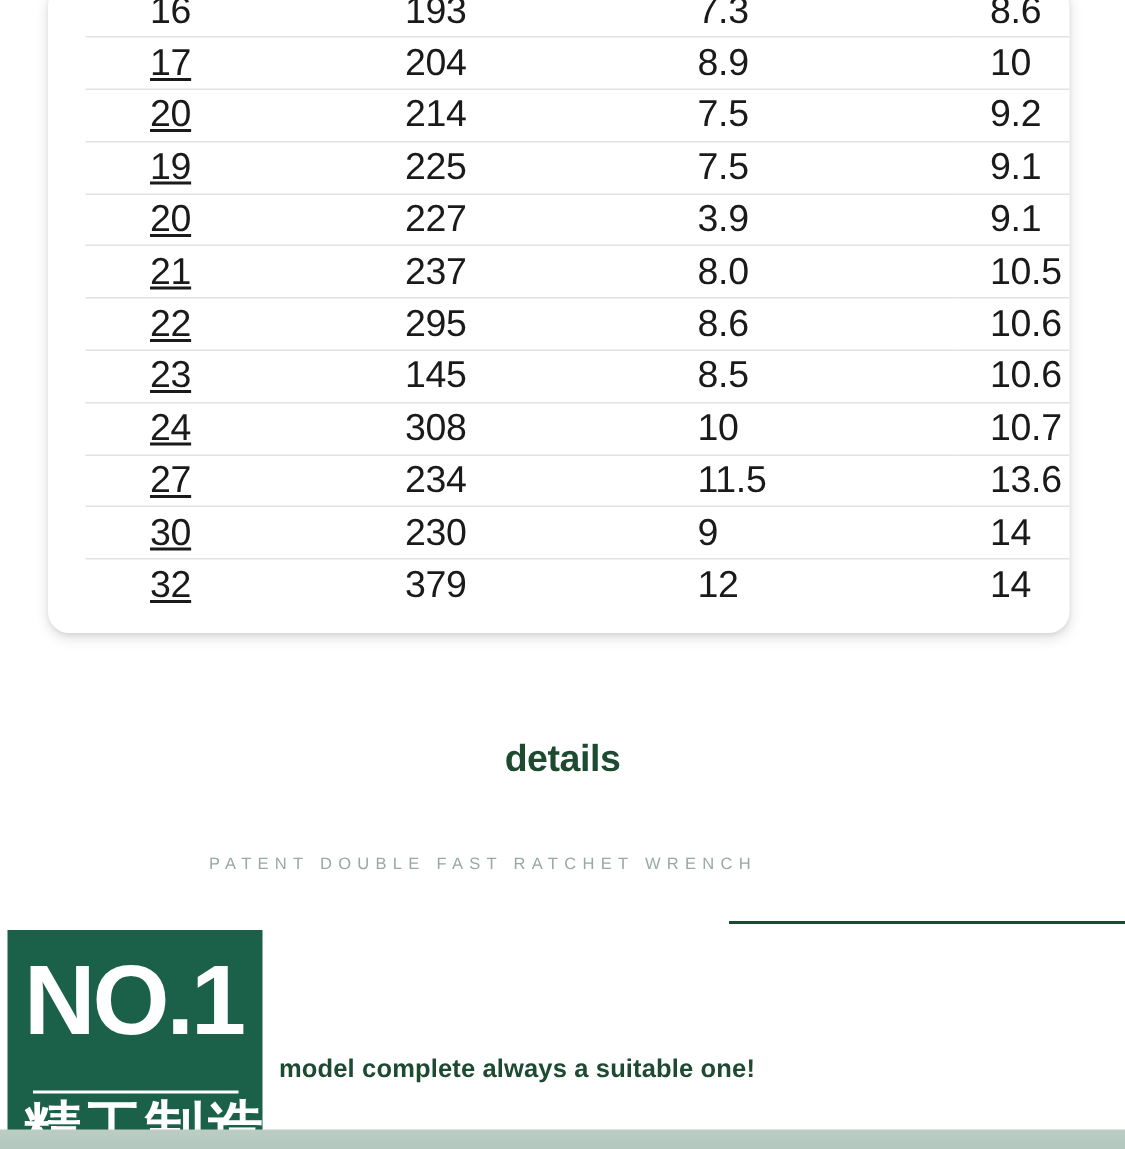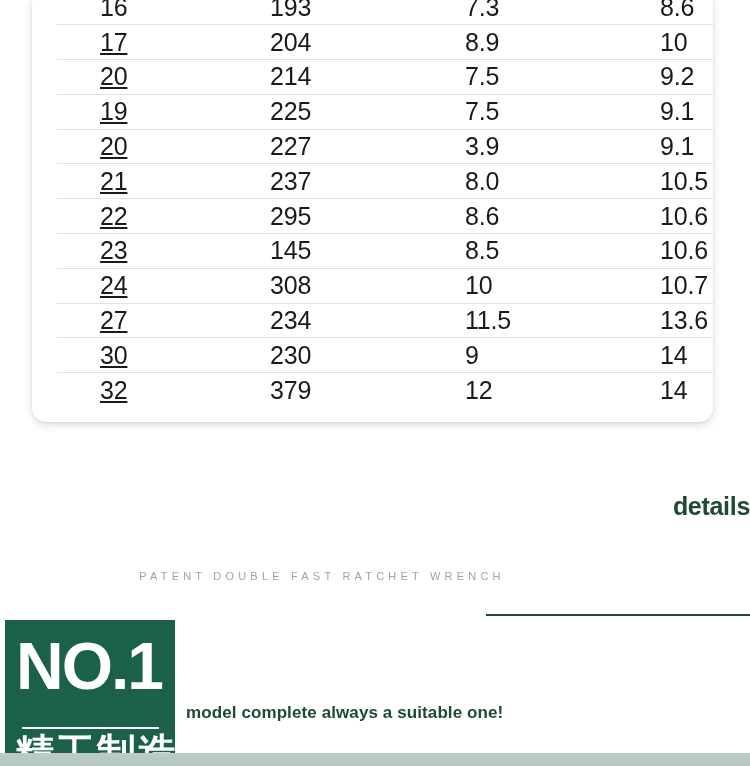--- a/index.html
+++ b/index.html
@@ -79,21 +79,21 @@
     height: 1px;
     background: #e2e2e2;
   }
 
   
   #details-heading {
     position: absolute;
     left: 0;
     top: 492px;
     width: 750px;
-    text-align: right;
+    text-align: center;
     font-size: 25px;
     font-weight: bold;
     color: #1d4a31;
     letter-spacing: -0.3px;
   }
 
   #patent-tagline {
     position: absolute;
     left: 0;
     top: 570px;

